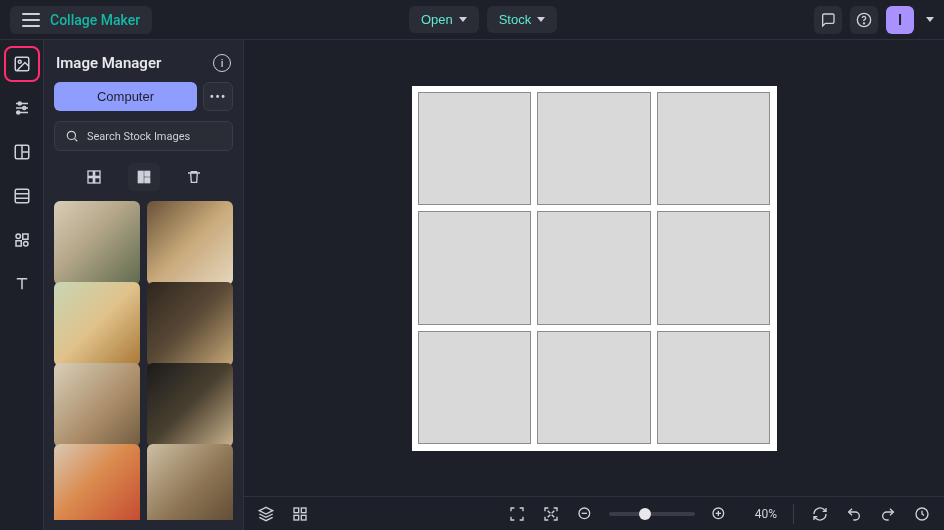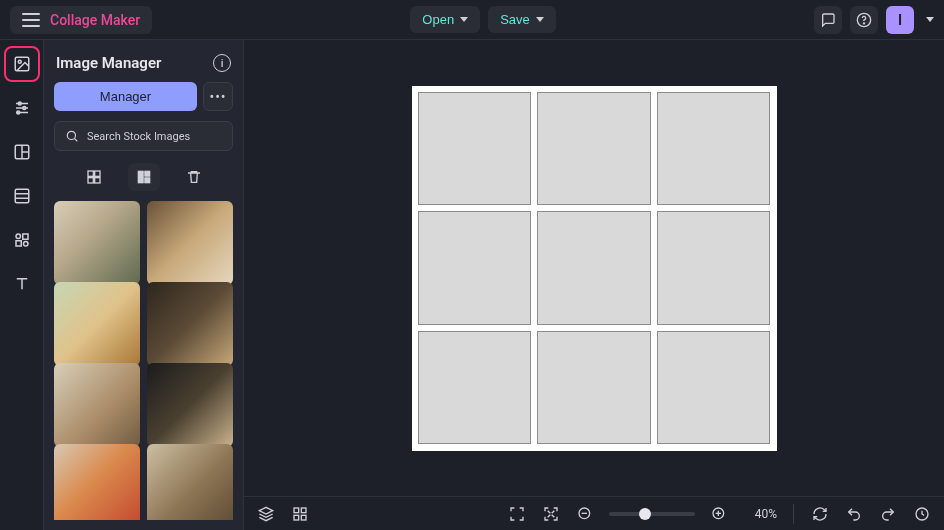--- a/index.html
+++ b/index.html
@@ -17,21 +17,21 @@
   .topbar {
     height: 40px;
     padding: 0 10px;
     display: flex;
     align-items: center;
     gap: 8px;
     border-bottom: 1px solid #2f313c;
   }
   .hamburger { width: 18px; height: 14px; display:flex; flex-direction:column; justify-content:space-between; cursor:pointer; }
   .hamburger span { height:2px; background:#cfd0d8; border-radius:1px; }
-  .app-title { font-size: 14px; color:#ec4899; font-weight:500; }
+  .app-title { font-size: 14px; color:#14b8a6; font-weight:500; }
   .top-left-box {
     display:flex; align-items:center; gap:10px;
     background:#2a2c36; border-radius:6px; padding:6px 12px;
   }
   .top-spacer { flex:1; }
   .top-btn {
     background:#2a2c36; color:#5eead4; border:none;
     padding:6px 12px; border-radius:6px; cursor:pointer;
     display:flex; align-items:center; gap:6px; font-size:13px;
   }
@@ -171,21 +171,21 @@
     <div class="app-title">Collage Maker</div>
   </div>
 
   <div class="top-spacer"></div>
 
   <button class="top-btn">
     <span>Open</span>
     <span class="chevron"></span>
   </button>
   <button class="top-btn">
-    <span>Save</span>
+    <span>Stock</span>
     <span class="chevron"></span>
   </button>
 
   <div class="top-spacer"></div>
 
   <div class="icon-btn">
     <svg width="16" height="16" viewBox="0 0 24 24" fill="none" stroke="#cfd0d8" stroke-width="2">
       <path d="M21 15a2 2 0 0 1-2 2H8l-4 4V5a2 2 0 0 1 2-2h13a2 2 0 0 1 2 2z"></path>
     </svg>
   </div>
@@ -253,21 +253,21 @@
 
   <div class="panel">
     <div class="panel-header">
       <div class="panel-title">Image Manager</div>
       <div class="info-icon">
         <span>i</span>
       </div>
     </div>
 
     <div class="source-row">
-      <button class="computer-btn">Manager</button>
+      <button class="computer-btn">Computer</button>
       <div class="more-btn">•••</div>
     </div>
 
     <div class="search-stock">
       <svg width="14" height="14" viewBox="0 0 24 24" fill="none" stroke="#cfd0d8" stroke-width="2">
         <circle cx="11" cy="11" r="7"></circle>
           <line x1="21" y1="21" x2="16.5" y2="16.5"></line>
       </svg>
       <span>Search Stock Images</span>
     </div>

